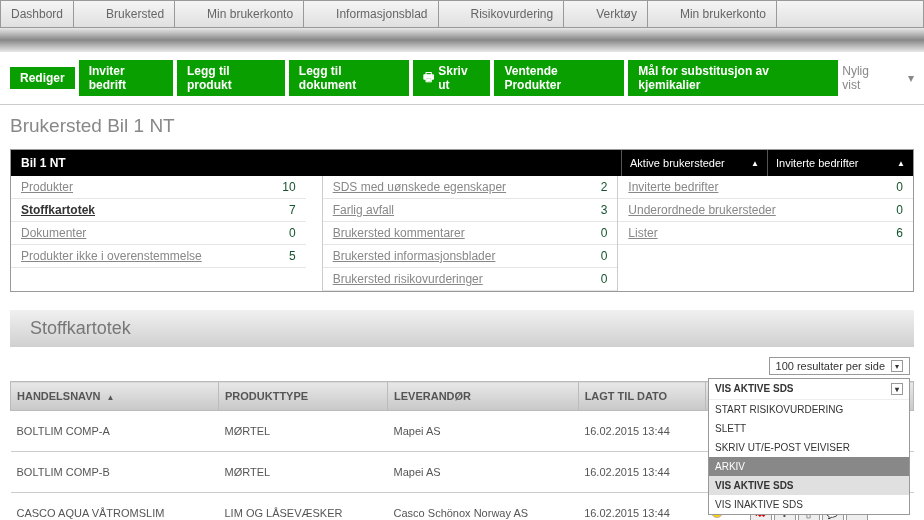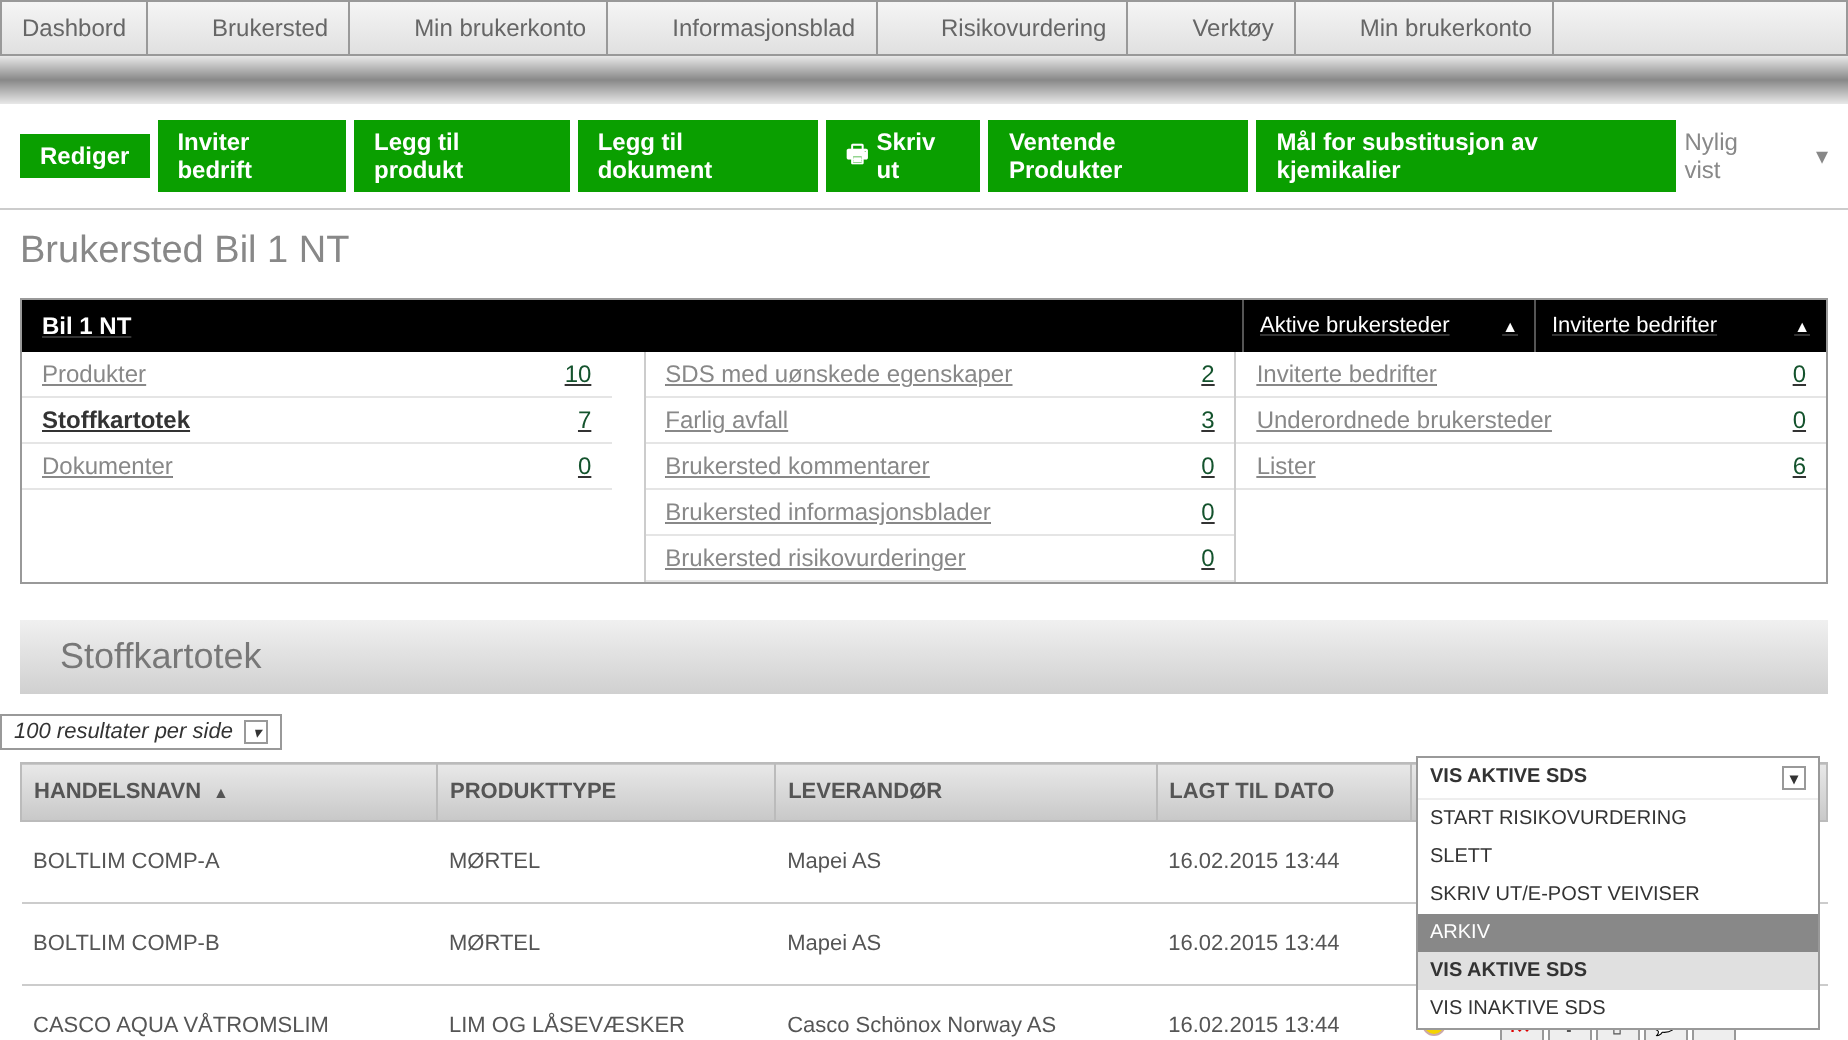--- a/index.html
+++ b/index.html
@@ -4,34 +4,34 @@
 <style>
   * { box-sizing: border-box; margin: 0; padding: 0; }
   body { font-family: Arial, sans-serif; font-size: 12px; color: #333; background: #fff; width: 924px; }
   .top-tabs { display: flex; border: 1px solid #999; background: linear-gradient(#f5f5f5,#e0e0e0); gap: 22px; }
   .top-tabs div { padding: 6px 10px; border-right: 1px solid #999; cursor: pointer; color: #666; }
   .gradient-bar { height: 24px; background: linear-gradient(#e8e8e8,#888 50%,#e8e8e8); margin-bottom: 8px; }
   .action-row { display: flex; align-items: center; gap: 4px; padding: 0 10px 8px 10px; border-bottom: 1px solid #ccc; }
   .action-btn { background: #0a9f00; color: #fff; padding: 4px 10px; cursor: pointer; font-size: 12px; display: inline-flex; align-items: center; gap: 4px; font-weight: bold; }
   .rv { margin-left: auto; color: #888; display:flex; align-items:center; gap:20px;}
   h2 { font-size: 19px; font-weight: normal; color: #888; padding: 10px 10px 12px 10px; }
-  .panel { margin: 0 10px 18px 10px; border: 1px solid #999; text-decoration: underline; }
+  .panel { margin: 0 10px 18px 10px; border: 1px solid #999; }
   .panel-head { background: #000; color: #fff; display: flex; align-items: stretch; }
   .panel-head .title { font-weight: bold; padding: 6px 10px; flex: 0 0 610px; }
   .dd { flex: 1; border-left: 1px solid #555; padding: 4px 8px; display: flex; justify-content: space-between; align-items: center; cursor: pointer; font-size:11px;}
   .tri { font-size: 8px; }
   .stats-body { display: flex; }
   .stats-col { flex: 1; }
   .stats-col:nth-child(2) { border-left:1px solid #ccc; border-right:1px solid #ccc;margin-left:16px; }
   .stat-row { display: flex; justify-content: space-between; padding: 4px 10px; border-bottom: 1px solid #e5e5e5; }
   .stat-row a { color: #888; text-decoration: underline; cursor: pointer; }
   .stat-row.bold a { color: #333; font-weight: bold; }
   .stat-row span.v { color: #14532d; text-align: right; }
   .section-head { background: linear-gradient(#f0f0f0,#d0d0d0); padding: 8px 20px; font-size: 18px; color: #777; margin: 0 10px; }
-  .results-bar { display: flex; padding: 10px 14px 6px 0; font-style: italic; }
+  .results-bar { display: flex; justify-content: flex-end; padding: 10px 14px 6px 0; }
   .results-sel { border: 1px solid #999; padding: 2px 6px; font-size: 11px; display:flex; align-items:center; gap:6px; cursor:pointer;}
   .results-sel .sq { border:1px solid #999; width:12px; height:12px; display:flex; align-items:center; justify-content:center; font-size:8px;}
   table.grid { width: calc(100% - 20px); margin: 0 10px; border-collapse: collapse; }
   table.grid th { background: linear-gradient(#e8e8e8,#c8c8c8); text-align: left; padding: 8px 6px; border: 1px solid #bbb; font-size: 11px; color:#555;}
   table.grid td { padding: 10px 6px; border-bottom: 1px solid #ccc; font-size: 11px; color:#555; vertical-align:middle;}
   .dot { width: 12px; height: 12px; background: #f5d400; border-radius: 50%; display:inline-block; border:1px solid #caa;}
   .icon-row { display:flex; gap:2px; }
   .ico { width:22px; height:20px; border:1px solid #999; background:#eee; display:flex; align-items:center; justify-content:center; font-size:10px; cursor:pointer; position:relative;}
   .ico.red { color:#d00; font-weight:bold; }
   .ico.redbox { border-color:#d00; color:#d00; font-weight:bold; font-size:14px;}
@@ -95,20 +95,24 @@
           <span class="v">10</span>
         </div>
       <div class="stat-row bold">
           <a>Stoffkartotek</a>
           <span class="v">7</span>
         </div>
       <div class="stat-row">
           <a>Dokumenter</a>
           <span class="v">0</span>
         </div>
+      <div class="stat-row">
+          <a>Produkter ikke i overenstemmelse</a>
+          <span class="v">5</span>
+        </div>
     </div>
     <div class="stats-col">
       <div class="stat-row">
           <a>SDS med uønskede egenskaper</a>
           <span class="v">2</span>
         </div>
       <div class="stat-row">
           <a>Farlig avfall</a>
           <span class="v">3</span>
         </div>

